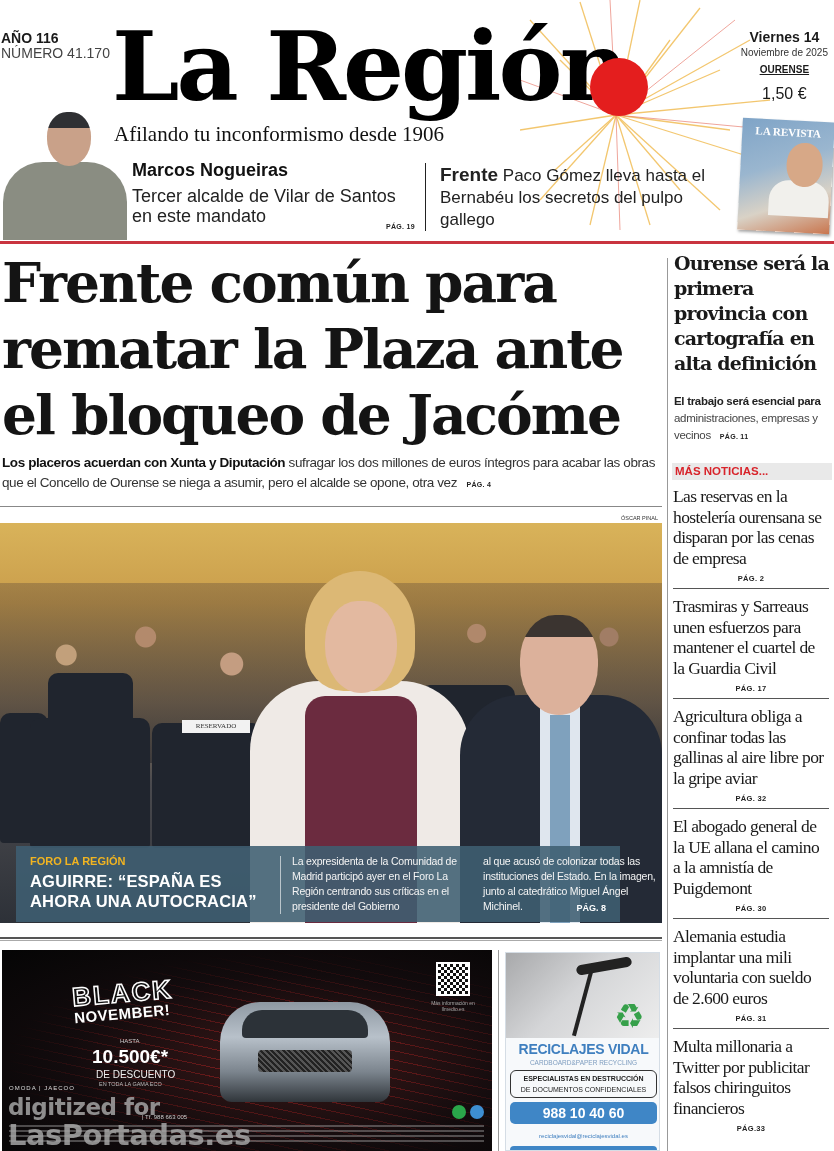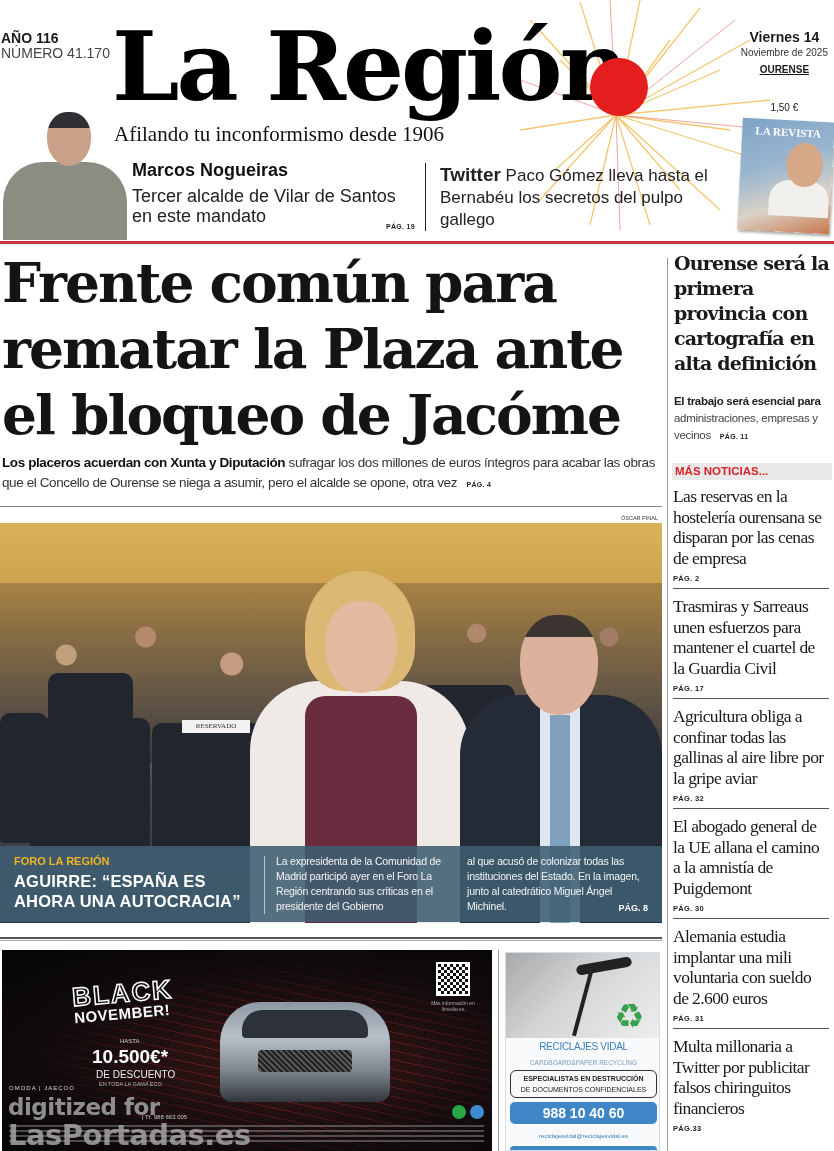--- a/index.html
+++ b/index.html
@@ -15,21 +15,21 @@
   .burst { position: absolute; left: 520px; top: 0; width: 260px; height: 230px; pointer-events: none; }
 
   .logo { position: absolute; left: 112px; top: 12px; font-family: "DejaVu Serif", "Liberation Serif", serif;
           font-weight: bold; font-size: 96px; letter-spacing: -3px; line-height: 110px; color: #000; }
   .tagline { position: absolute; left: 114px; top: 122px; font-family: "Liberation Serif", serif; font-size: 21px; color: #111; }
 
   .date-box { position: absolute; right: 6px; top: 28px; text-align: center; font-size: 10px; line-height: 14px; }
   .date-box .day { font-weight: bold; font-size: 14px; line-height: 18px; }
   .date-box .month { color: #333; }
   .date-box .city { font-weight: bold; font-size: 10px; margin-top: 3px; text-decoration: underline; }
-  .date-box .price { font-size: 10px; margin-top: 24px; }
+  .date-box .price { font-size: 16px; margin-top: 10px; }
 
   .revista-thumb { position: absolute; left: 740px; top: 120px; width: 92px; height: 112px; transform: rotate(3deg);
                    background: linear-gradient(160deg, #7fa4c7 0%, #9ab6cf 40%, #d9d2c6 70%, #c9754d 100%);
                    box-shadow: 1px 2px 3px rgba(0,0,0,.35); }
   .revista-thumb .rv-title { position: absolute; top: 6px; left: 0; width: 100%; text-align: center; color: #fff;
                              font-family: "Liberation Serif", serif; font-weight: bold; font-size: 11px; }
   .revista-thumb .rv-face { position: absolute; right: 10px; top: 22px; width: 36px; height: 44px; border-radius: 48%;
                             background: #d7a887; }
   .revista-thumb .rv-coat { position: absolute; right: 2px; top: 60px; width: 60px; height: 36px; background: #f1f0ec; border-radius: 20px 20px 0 0; }
 
@@ -82,21 +82,21 @@
   .woman .vest { position: absolute; left: 55px; top: 125px; width: 112px; height: 227px; border-radius: 20px 20px 0 0; background: #6b2b3f; }
   .man { position: absolute; left: 460px; top: 92px; width: 202px; height: 308px; }
   .man .face { position: absolute; left: 60px; top: 0; width: 78px; height: 100px; border-radius: 45% 45% 50% 50%;
                background: linear-gradient(#3b3430 0 22%, #dcb19b 22%); }
   .man .suit { position: absolute; left: 0; top: 80px; width: 202px; height: 228px; border-radius: 60px 60px 0 0; background: #242a36; }
   .man .shirt { position: absolute; left: 80px; top: 88px; width: 40px; height: 220px; background: #dfe6ee; }
   .man .tie { position: absolute; left: 90px; top: 100px; width: 20px; height: 208px; background: #7fa1bd; }
   .reservado { position: absolute; background: #f2f2f2; color: #333; font-size: 7px; font-family: "Liberation Serif", serif;
                text-align: center; line-height: 13px; }
 
-  .caption-box { position: absolute; left: 0; top: 846px; width: 662px; height: 76px; background: rgba(63,95,114,0.88); }
+  .caption-box { position: absolute; left: 16px; top: 846px; width: 604px; height: 76px; background: rgba(63,95,114,0.88); }
   .caption-box .kicker { position: absolute; left: 14px; top: 9px; font-size: 11px; font-weight: bold; color: #f1b421; }
   .caption-box .title { position: absolute; left: 14px; top: 25px; width: 245px; font-size: 16.5px; line-height: 20px; font-weight: bold; color: #fff; letter-spacing: .2px; }
   .caption-box .vsep { position: absolute; left: 264px; top: 10px; width: 1px; height: 58px; background: rgba(255,255,255,.6); }
   .caption-box .col { position: absolute; top: 8px; font-size: 10.5px; line-height: 15px; color: #f4f4f4; letter-spacing: -0.2px; }
   .caption-box .col1 { left: 276px; width: 185px; }
   .caption-box .col2 { left: 467px; width: 185px; }
   .caption-box .pag-cap { position: absolute; right: 14px; bottom: 9px; font-size: 9px; font-weight: bold; color: #fff; }
 
   .double-rule { position: absolute; left: 0; top: 937px; width: 662px; height: 4px; border-top: 2px solid #555; border-bottom: 1px solid #aaa; }
 
@@ -128,21 +128,21 @@
   .watermark { position: absolute; left: 8px; top: 1094px; font-family: "DejaVu Sans", sans-serif; font-weight: bold; font-size: 23px;
                line-height: 26px; color: rgba(165,165,165,.85); letter-spacing: -0.5px; }
   .watermark div:last-child { font-size: 29px; line-height: 30px; }
 
   .ad-vsep { position: absolute; left: 498px; top: 950px; width: 1px; height: 201px; background: #999; }
   .ad-recycle { position: absolute; left: 505px; top: 952px; width: 155px; height: 199px; background: #f7f9fb; border: 1px solid #d5dde5; overflow: hidden; }
   .ad-recycle .pic { position: absolute; left: 0; top: 0; width: 155px; height: 85px; background: linear-gradient(135deg, #a8a9ab 0%, #d4d5d7 45%, #eeeeee 100%); }
   .ad-recycle .handset { position: absolute; left: 70px; top: 8px; width: 56px; height: 10px; border-radius: 5px; background: #222; transform: rotate(-10deg); }
   .ad-recycle .cord { position: absolute; left: 75px; top: 14px; width: 4px; height: 70px; background: #222; transform: rotate(15deg); }
   .ad-recycle .symbol { position: absolute; left: 108px; top: 45px; font-size: 34px; color: #36a04a; line-height: 36px; }
-  .ad-recycle .r-name { position: absolute; left: 0; top: 88px; width: 155px; text-align: center; font-size: 10px; font-weight: normal; color: #3f7fbf; letter-spacing: -0.3px; }
+  .ad-recycle .r-name { position: absolute; left: 0; top: 88px; width: 155px; text-align: center; font-size: 14px; font-weight: bold; color: #3f7fbf; letter-spacing: -0.3px; }
   .ad-recycle .r-sub { position: absolute; left: 0; top: 106px; width: 155px; text-align: center; font-size: 6.5px; color: #7d9cbf; }
   .ad-recycle .r-box { position: absolute; left: 4px; top: 117px; width: 147px; height: 28px; border: 1.5px solid #333; border-radius: 6px; text-align: center;
                        font-size: 7px; line-height: 11px; font-weight: bold; color: #222; padding-top: 2px; }
   .ad-recycle .r-box span { display: block; font-weight: normal; }
   .ad-recycle .r-phone { position: absolute; left: 4px; top: 149px; width: 147px; height: 22px; border-radius: 5px; background: #3f86c6; color: #fff;
                          font-size: 14px; font-weight: bold; text-align: center; line-height: 22px; }
   .ad-recycle .r-mail { position: absolute; left: 0; top: 180px; width: 155px; text-align: center; font-size: 6px; color: #3f7fbf; }
   .ad-recycle .r-foot { position: absolute; left: 4px; top: 193px; width: 147px; height: 8px; border-radius: 4px 4px 0 0; background: #3f86c6; }
 
   
@@ -153,21 +153,21 @@
   .side-lead-sum b { color: #222; }
   .side-lead-sum .pag-small { margin-left: 6px; }
 
   .mas-noticias { position: absolute; left: 672px; top: 463px; width: 160px; height: 17px; background: #e9e9e9; padding-left: 3px;
                   font-size: 11.5px; font-weight: bold; color: #d8232a; line-height: 17px; }
 
   .news-list { position: absolute; left: 673px; top: 486px; width: 156px; }
   .news-item { position: relative; border-bottom: 1px solid #555; margin-bottom: 7px; padding-bottom: 5px; }
   .news-item:last-child { border-bottom: none; }
   .news-item .n-title { font-family: "Liberation Serif", serif; font-size: 17.5px; line-height: 20.5px; letter-spacing: -0.6px; color: #1a1a1a; }
-  .news-item .n-pag { text-align: left; font-size: 7.5px; font-weight: bold; margin-top: 6px; color: #222; letter-spacing: .3px; }
+  .news-item .n-pag { text-align: center; font-size: 7.5px; font-weight: bold; margin-top: 6px; color: #222; letter-spacing: .3px; }
 </style>
 </head>
 <body>
 
 <header class="masthead">
   <div class="issue-info">
     <div class="year">AÑO 116</div>
     <div class="num">NÚMERO 41.170</div>
   </div>
 
@@ -224,21 +224,21 @@
   </div>
 
   <div class="teaser-1" style="height:72px;">
     <div class="t-name">Marcos Nogueiras</div>
     <div class="t-text">Tercer alcalde de Vilar de Santos en este mandato</div>
     <span class="pag-small">PÁG. 19</span>
   </div>
   <div class="teaser-sep"></div>
   <div class="teaser-2">
     <div class="t-text">
-      <span class="t-strong">Twitter</span>
+      <span class="t-strong">Frente</span>
       <span>Paco Gómez lleva hasta el Bernabéu los secretos del pulpo gallego</span>
     </div>
   </div>
   <div class="red-rule"></div>
 </header>
 
 <h1 class="main-headline">Frente común para rematar la Plaza ante el bloqueo de Jacóme</h1>
 <p class="main-summary">
   <b>Los placeros acuerdan con Xunta y Diputación</b>
   <span>sufragar los dos millones de euros íntegros para acabar las obras que el Concello de Ourense se niega a asumir, pero el alcalde se opone, otra vez</span>

